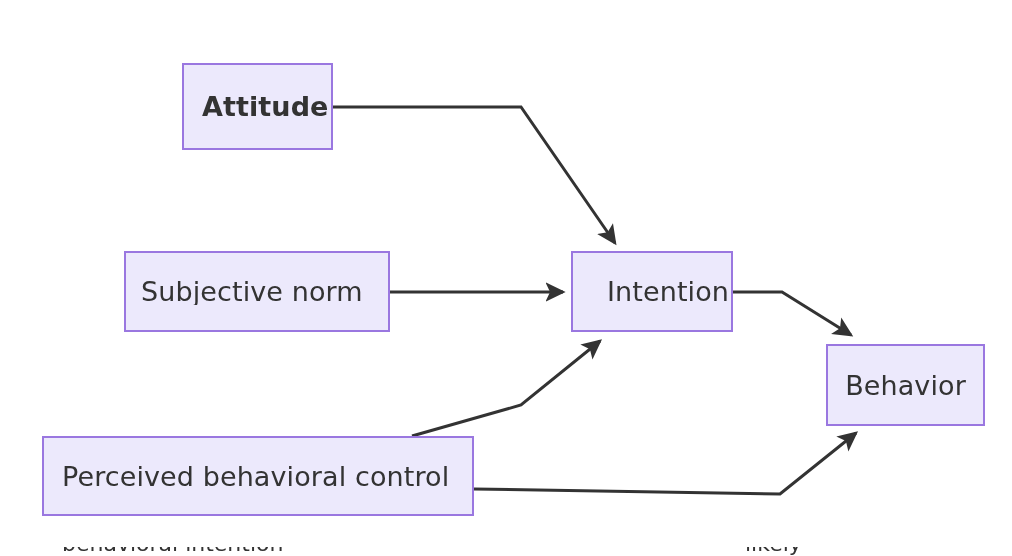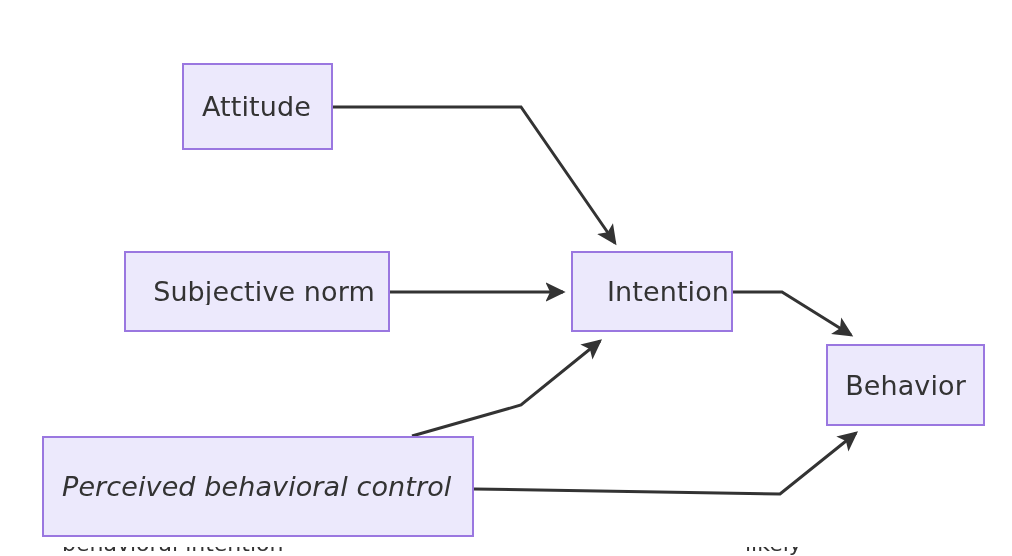--- a/index.html
+++ b/index.html
@@ -40,29 +40,29 @@
     font-size: 27px;
     color: #333333;
     letter-spacing: 0.1px;
     line-height: 1;
     display: block;
     overflow: hidden;
     white-space: nowrap;
     text-overflow: clip;
   }
   
-  #node-attitude      { left: 182px; top: 63px;  width: 151px; height: 87px; }
+  #node-attitude      { left: 182px; top: 63px;  width: 151px; height: 87px; font-weight: bold; }
   #node-subjective    { left: 124px; top: 251px; width: 266px; height: 81px; }
   #node-intention     { left: 571px; top: 251px; width: 162px; height: 81px; }
-  #node-pbc           { left: 42px;  top: 436px; width: 432px; height: 101px; font-style: italic; }
+  #node-pbc           { left: 42px;  top: 436px; width: 432px; height: 80px; }
   #node-behavior      { left: 826px; top: 344px; width: 159px; height: 82px; }
 
   
   #node-attitude   .node-label { width: 148px; margin-left: 18px; }
-  #node-subjective .node-label { width: 246px; margin-left: 14px; text-align: center; }
+  #node-subjective .node-label { width: 246px; margin-left: 14px; }
   #node-intention  .node-label { width: 143px; margin-left: 34px; }
   #node-pbc        .node-label { width: 412px; margin-left: 18px; }
   #node-behavior   .node-label { width: 140px; text-align: center; }
 
   .bottom-strip {
     position: absolute;
     left: 0;
     top: 547px;
     width: 1012px;
     height: 9px;

